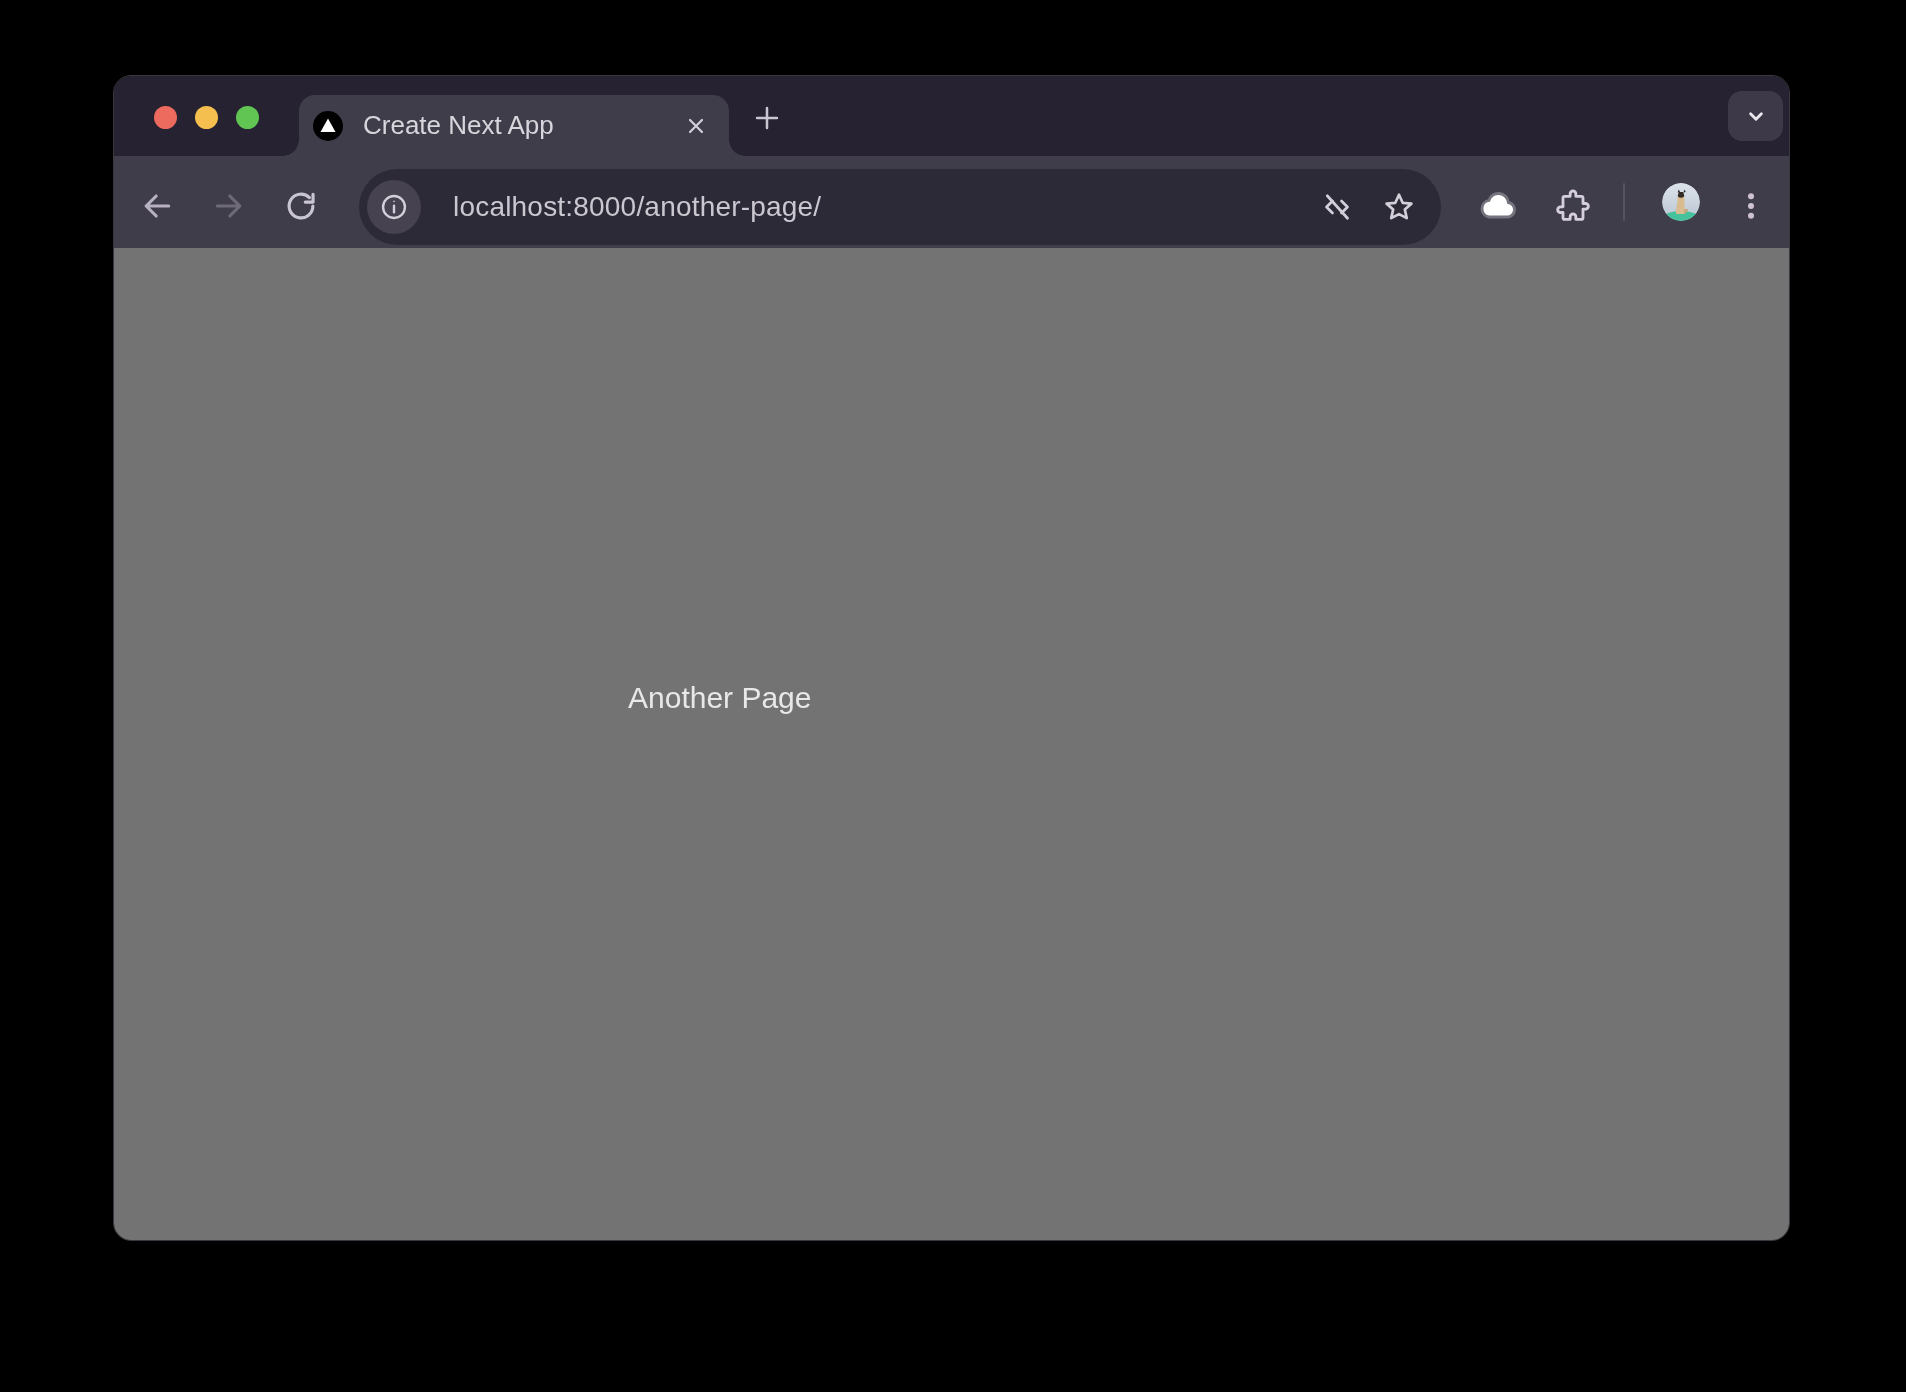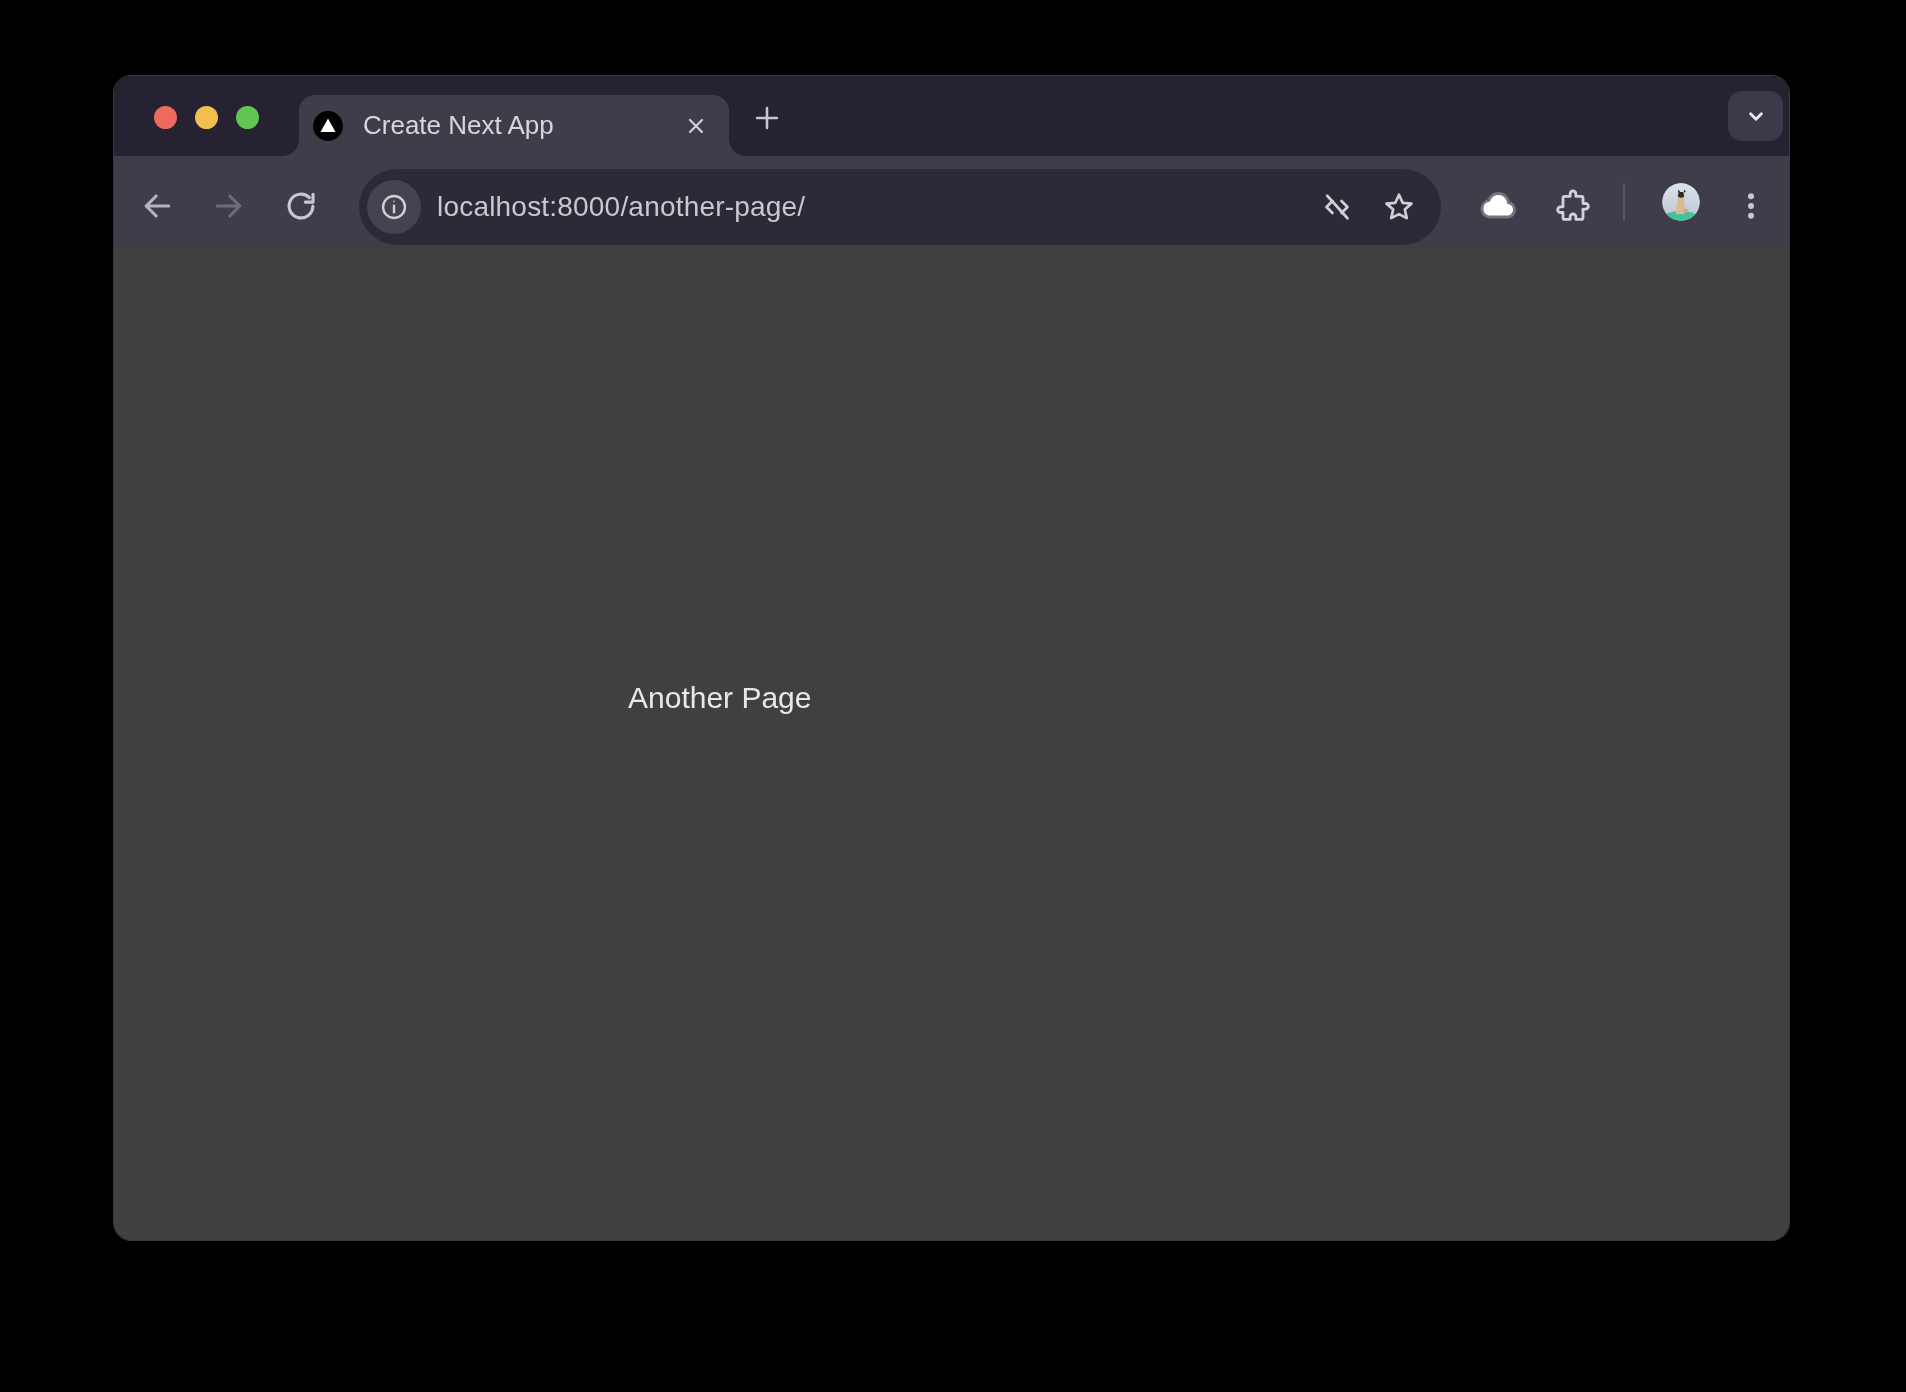--- a/index.html
+++ b/index.html
@@ -47,39 +47,39 @@
   .nav-btn { position:absolute; top:28px; width:44px; height:44px; border-radius:50%;
              display:flex; align-items:center; justify-content:center; }
   .nav-back    { left:21px; }
   .nav-forward { left:93px; }
   .nav-reload  { left:165px; }
 
   .urlbar { position:absolute; left:245px; top:13px; width:1082px; height:76px;
             background:#2d2a37; border-radius:38px; display:flex; align-items:center; }
   .site-info { width:54px; height:54px; margin-left:8px; border-radius:50%;
                background:#46424f; display:flex; align-items:center; justify-content:center; flex:none; }
-  .url-text { margin-left:16px; font-size:28px; color:#cac7d1; letter-spacing:0.2px;
+  .url-text { margin-left:32px; font-size:28px; color:#cac7d1; letter-spacing:0.2px;
               white-space:nowrap; flex:1; }
   .omni-icon { width:40px; height:40px; display:flex; align-items:center;
                justify-content:center; flex:none; }
   .omni-icon.code-off { margin-right:22px; }
   .omni-icon.star { margin-right:22px; }
 
   .tool-btn { position:absolute; top:26px; width:48px; height:48px; border-radius:50%;
               display:flex; align-items:center; justify-content:center; }
   .btn-cloud  { left:1360px; }
   .btn-puzzle { left:1435px; }
   .toolbar-sep { position:absolute; left:1509px; top:27px; width:2px; height:38px;
                  background:#57525f; border-radius:1px; }
   .avatar-btn { position:absolute; left:1548px; top:27px; width:38px; height:38px;
                 border-radius:50%; overflow:hidden; }
   .btn-menu { left:1613px; }
 
   
-  .content { position:relative; height:994px; background:#404040;text-align:right; }
+  .content { position:relative; height:994px; background:#737373;text-align:right; }
   .page-heading { position:absolute; left:514px; top:433px; font-size:30px;
                   color:#e8e8e8; }
   .page-body { position:absolute; left:514px; top:544px; font-size:30px;
                color:#e8e8e8; }
 
   svg { display:block; }
 </style>
 </head>
 <body>
 

